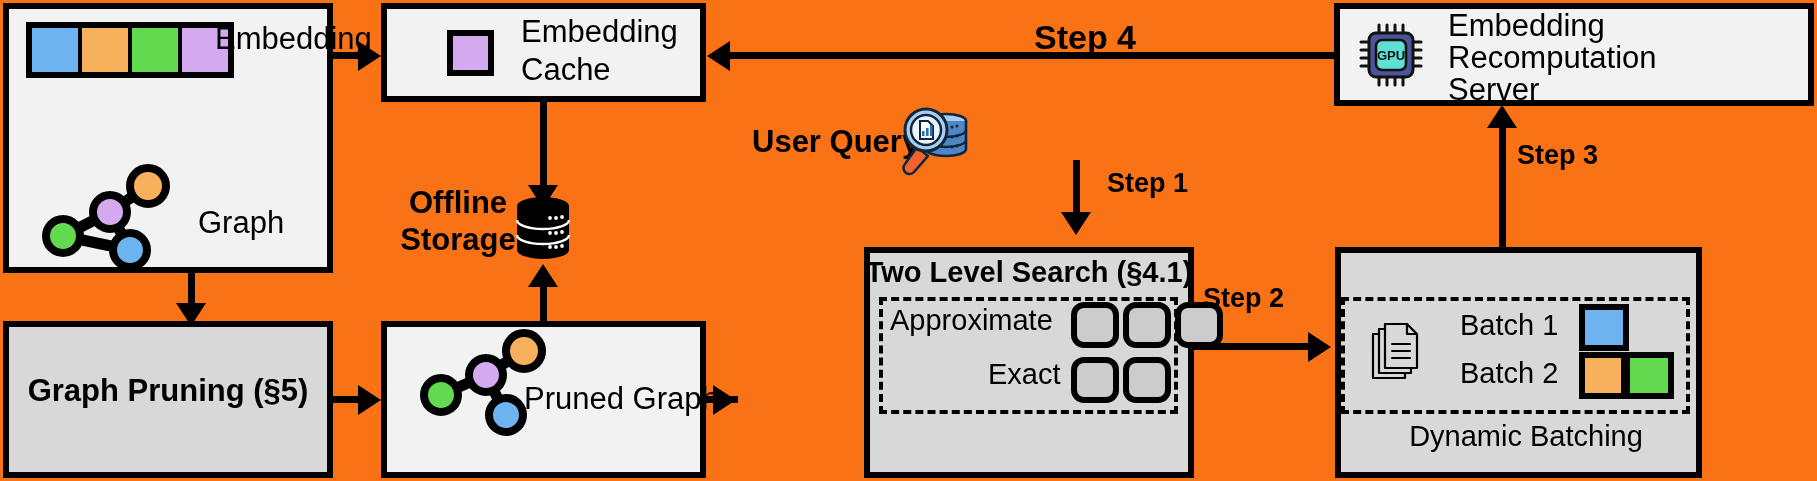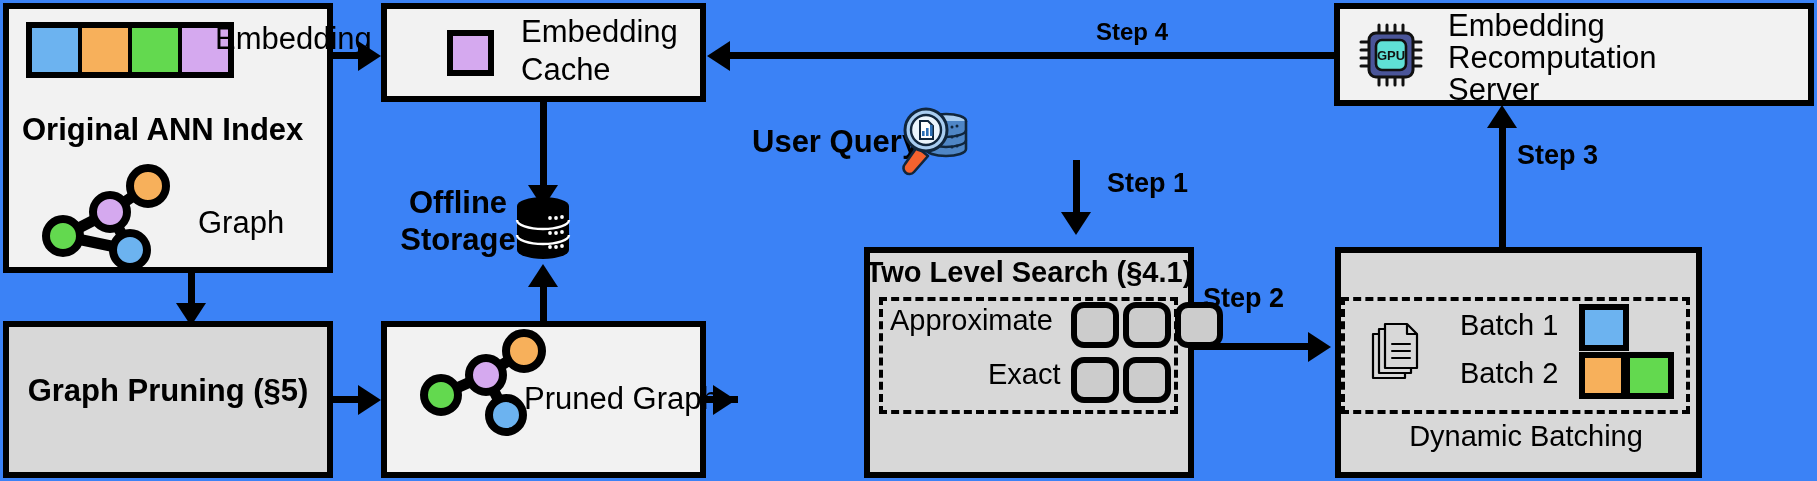--- a/index.html
+++ b/index.html
@@ -4,21 +4,21 @@
 <style>
   html,body{margin:0;padding:0;background:#ffffff;}
   body{
     font-family:"Liberation Sans", sans-serif;
     -webkit-font-smoothing:antialiased;
   }
   #canvas{
     position:relative;
     width:1817px;
     height:481px;
-    background:#3b82f6;
+    background:#f97316;
     overflow:hidden;
   }
   .box{
     position:absolute;
     box-sizing:border-box;
     border:6px solid #000;
     background:#f2f2f2;
   }
   .box.dark{ background:#d8d8d8; }
   .lbl{ position:absolute; color:#000; white-space:pre; line-height:1.14; }
@@ -68,21 +68,20 @@
   </div>
 
   <div class="emb-strip" style="left:26px; top:22px;">
     <div class="emb-cell" style="background:#6cb3f0;"></div>
     <div class="emb-cell" style="background:#f7b05b;"></div>
     <div class="emb-cell" style="background:#63d94f;"></div>
     <div class="emb-cell" style="background:#d5a9ef;"></div>
   </div>
   <div class="lbl" style="left:215px; top:21px; font-size:31px;">Embedding</div>
 
-  <div class="lbl bold" style="left:22px; top:112px; font-size:31px;">Original ANN Index</div>
 
   <div class="icon" style="left:30px; top:168px; width:150px; height:100px;">
     <svg width="150" height="100" viewBox="0 0 150 100">
       <g stroke="#000" stroke-width="11" stroke-linecap="round">
         <line x1="33" y1="68" x2="80" y2="44"></line>
         <line x1="80" y1="44" x2="118" y2="18"></line>
         <line x1="80" y1="44" x2="100" y2="82"></line>
         <line x1="33" y1="68" x2="100" y2="82"></line>
       </g>
       <circle cx="118" cy="18" r="18" fill="#f7b05b" stroke="#000" stroke-width="8"></circle>
@@ -290,15 +289,15 @@
       <text x="31" y="36" text-anchor="middle" font-family="&quot;Liberation Sans&quot;, sans-serif" font-size="13" font-weight="bold" fill="#111">GPU</text>
     </svg>
   </div>
 
   <div class="lbl" style="left:1448px; top:8px; font-size:31px;">Embedding</div>
   <div class="lbl" style="left:1448px; top:40px; font-size:31px;">Recomputation</div>
   <div class="lbl" style="left:1448px; top:72px; font-size:31px;">Server</div>
 
   <div class="hline" style="left:730px; top:52px; width:605px;"></div>
   <div class="arrow ar-left" style="left:707px; top:41px;"></div>
-  <div class="lbl bold" style="left:1096px; top:18px; font-size:24px;">Step 4</div>
+  <div class="lbl bold" style="left:1034px; top:18px; font-size:34px;">Step 4</div>
 
 </div>
 
 </body></html>

